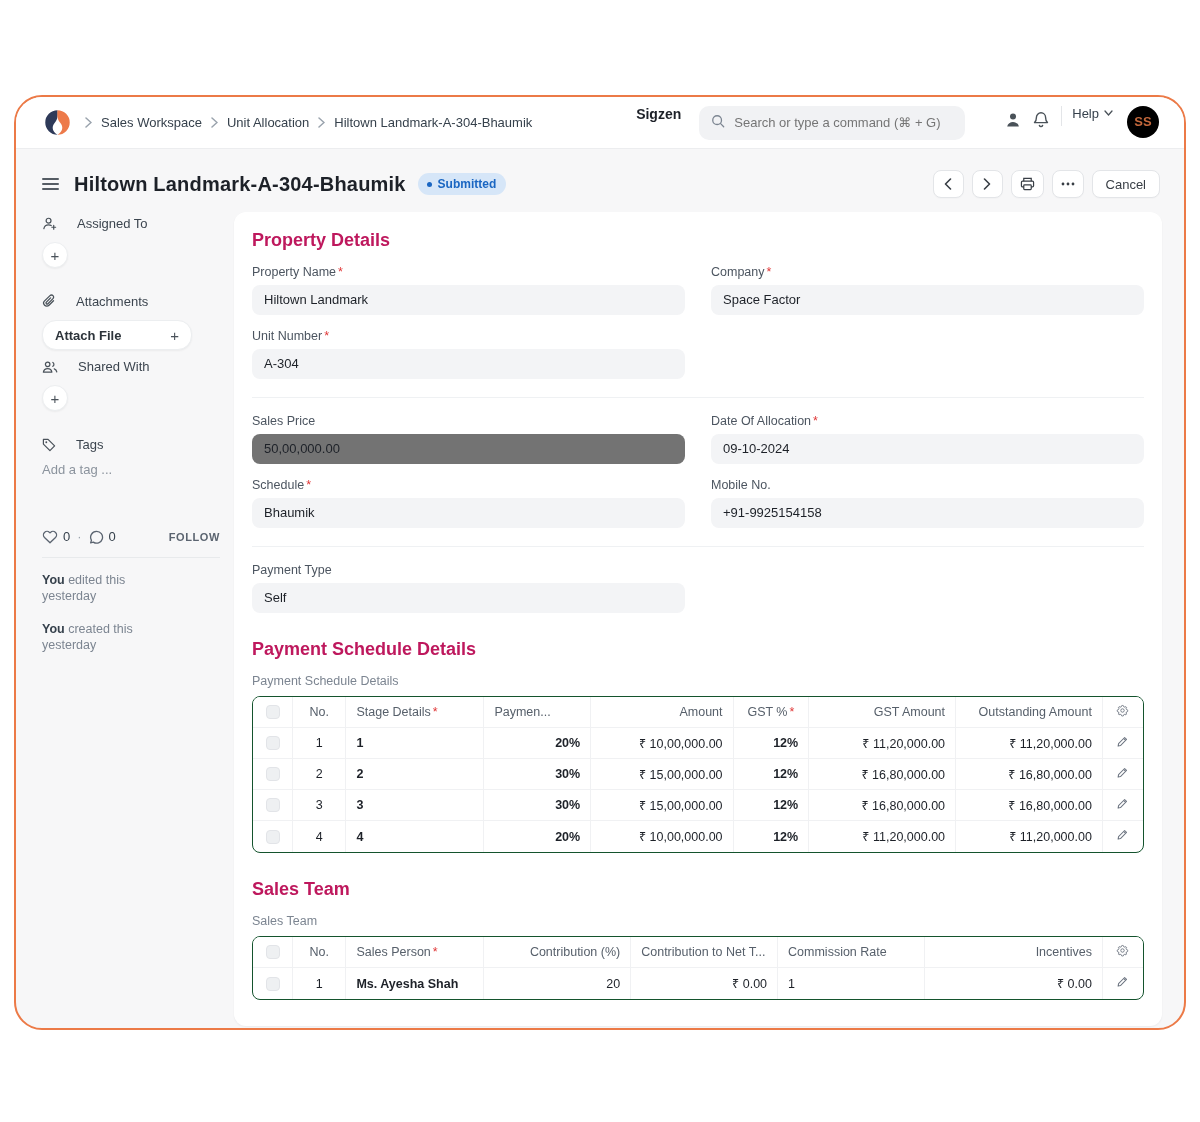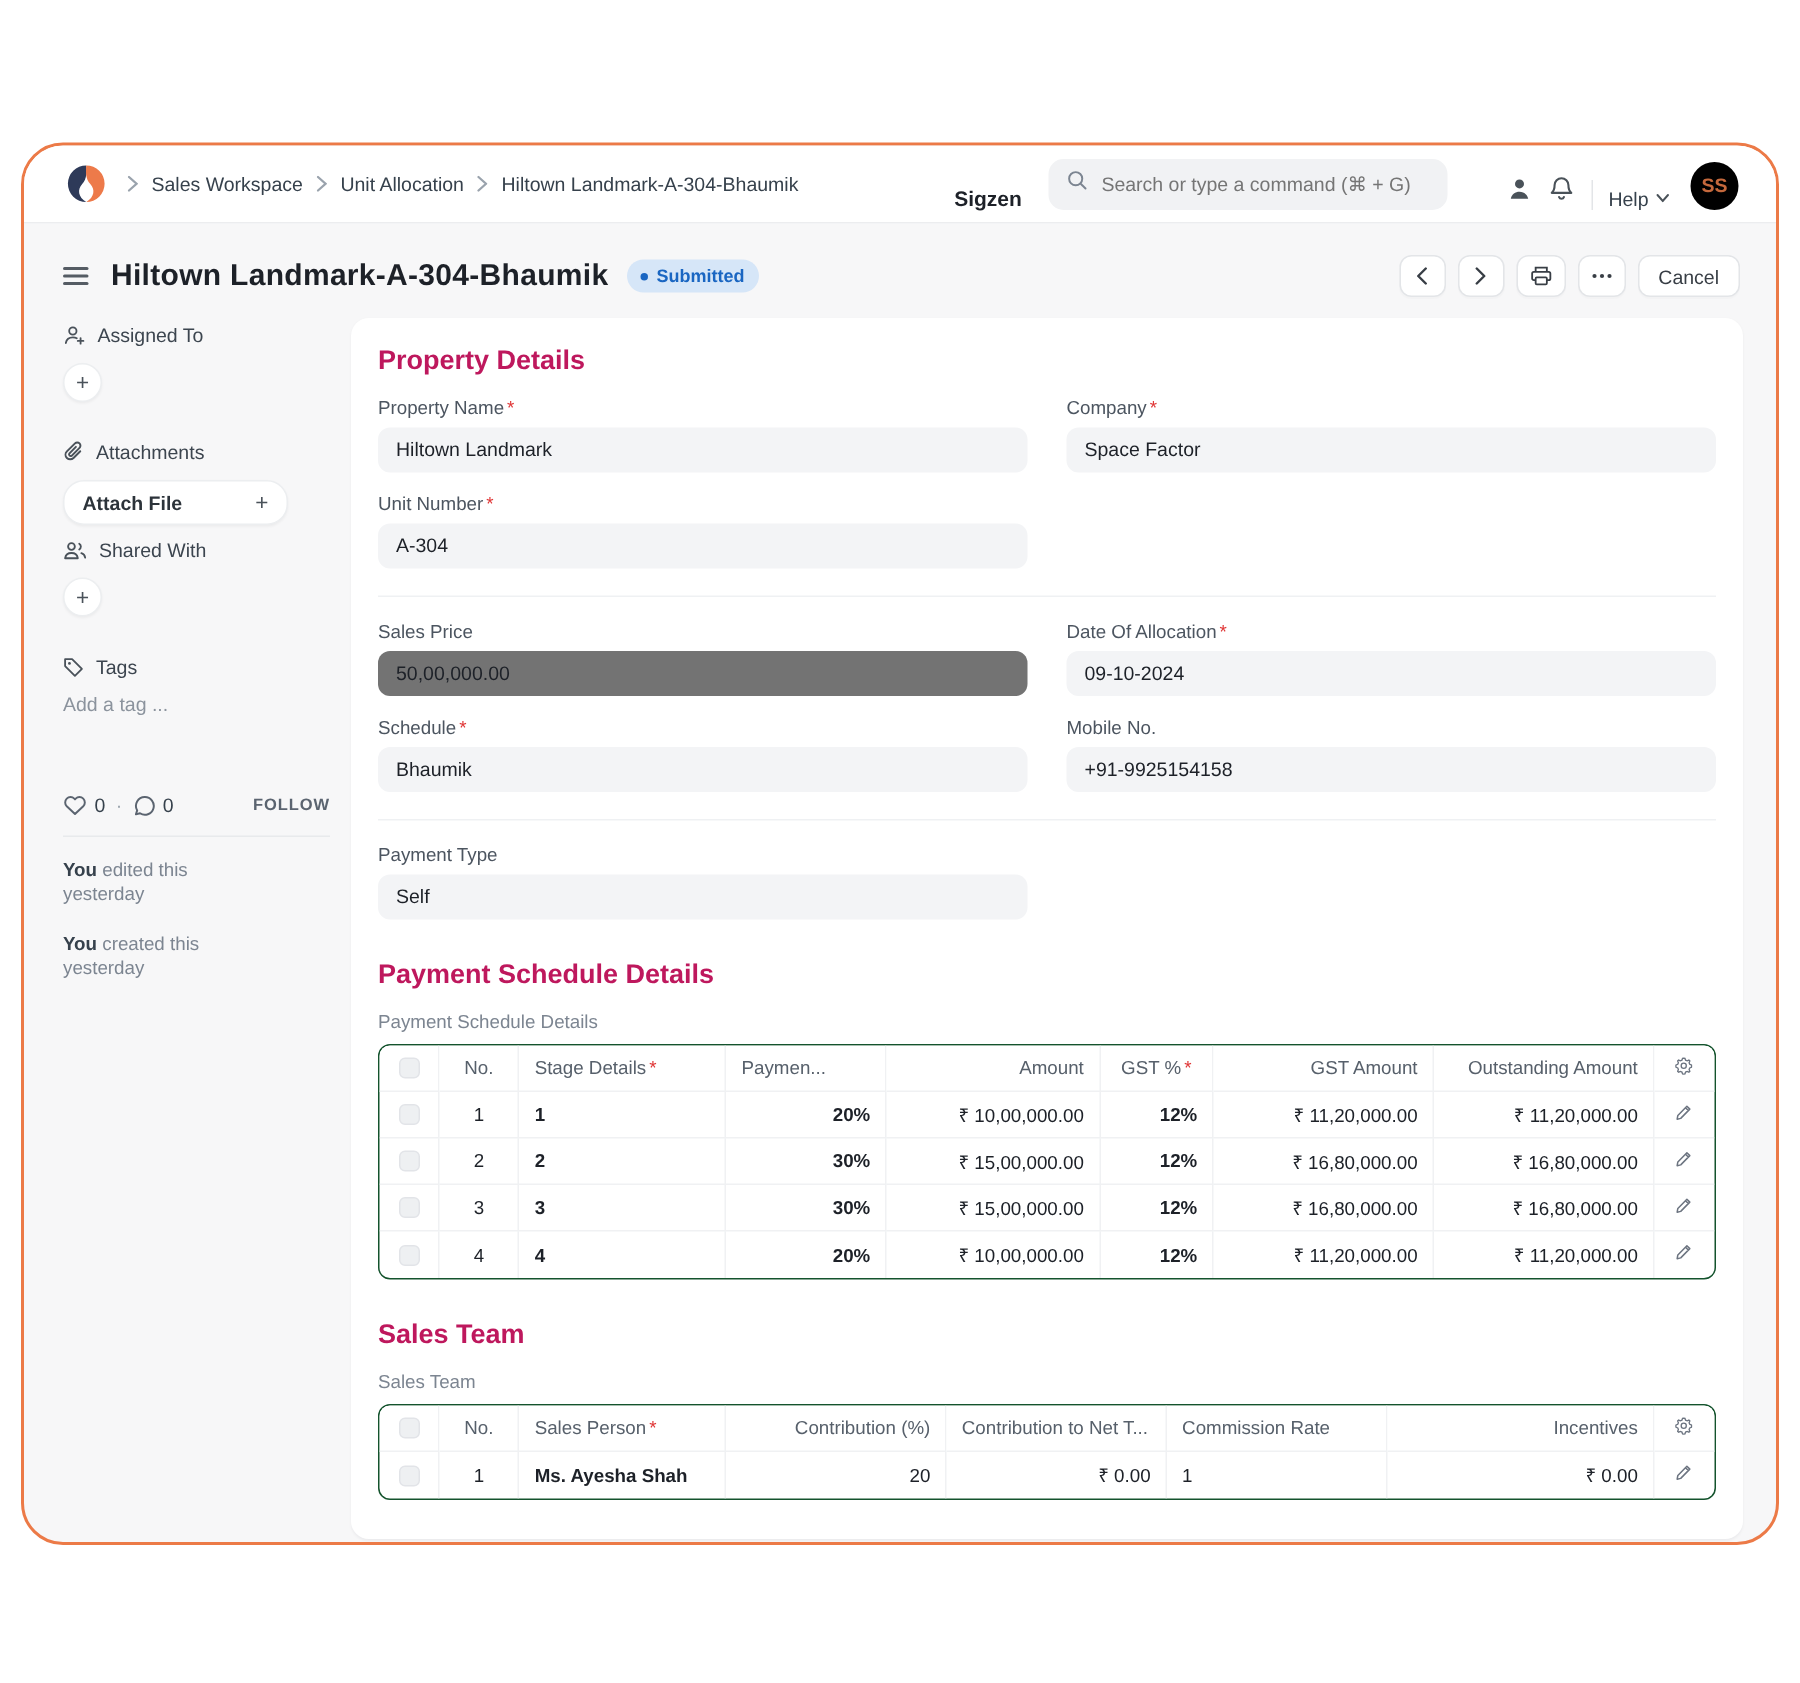--- a/index.html
+++ b/index.html
@@ -6,21 +6,21 @@
   html,body { width:1200px; height:1122px; background:#ffffff; font-family:"Liberation Sans", sans-serif; }
   .frame { position:absolute; left:14px; top:95px; width:1172px; height:935px;
            border:2px solid #ec7a47; border-radius:28px; background:#f7f7f8; overflow:hidden; }
 
   
   .navbar { height:52px; background:#fff; border-bottom:1px solid #ecedef;
             display:flex; align-items:center; padding:0 25px 0 28px; }
   .logo { width:27px; height:27px; flex:0 0 auto; }
   .crumbs { display:flex; align-items:center; gap:9px; margin-left:14px; font-size:13px; color:#36414c; }
   .crumb-sep { color:#9aa3ad; font-size:12px; display:flex; align-items:center; }
-  .nav-right { margin-left:auto; display:flex; align-items:flex-end; }
+  .nav-right { margin-left:auto; display:flex; align-items:flex-start; }
   .brand { font-size:14px; font-weight:700; color:#1d2128; margin-right:18px; }
   .search { width:266px; height:34px; background:#f1f2f4; border-radius:10px;
             display:flex; align-items:center; gap:9px; padding:0 12px; margin-right:34px; }
   .search input { border:none; background:transparent; outline:none; font-size:13px; color:#7c8591; width:100%;
                   font-family:"Liberation Sans", sans-serif; }
   .nav-icon { display:flex; align-items:center; justify-content:center; width:28px; height:28px; cursor:pointer; }
   .nav-divider { width:1px; height:20px; background:#e3e5e8; margin:0 10px 0 6px; }
   .help { font-size:13px; color:#36414c; display:flex; align-items:center; gap:5px; margin-right:14px; cursor:pointer; }
   .avatar { width:32px; height:32px; border-radius:50%; background:#000000; color:#c4683c;
             font-size:13px; font-weight:700; display:flex; align-items:center; justify-content:center; }
@@ -35,21 +35,21 @@
   .status-dot { width:5px; height:5px; border-radius:50%; background:#1a66c2; }
   .title-actions { margin-left:auto; display:flex; align-items:center; gap:8px; }
   .tbtn { height:28px; min-width:31px; padding:0 8px; background:#fff; border:1px solid #e3e5e8; border-radius:8px;
           display:flex; align-items:center; justify-content:center; font-size:13px; color:#383e45; cursor:pointer;
           box-shadow:0 1px 1px rgba(0,0,0,.02); }
   .tbtn.text { padding:0 13px; }
 
   
   .body-wrap { display:flex; align-items:flex-start; padding:0 22px 18px 26px; }
   .sidebar { width:178px; flex:0 0 auto; padding-top:4px; }
-  .side-label { display:flex; align-items:center; gap:8px; font-size:13px; color:#3c454f; margin-bottom:11px; }
+  .side-label { display:flex; align-items:center; gap:20px; font-size:13px; color:#3c454f; margin-bottom:11px; }
   .side-label svg { flex:0 0 auto; }
   .plus-circle { width:26px; height:26px; border-radius:50%; background:#fff; border:1px solid #eceef0;
                  box-shadow:0 1px 2px rgba(0,0,0,.05); display:flex; align-items:center; justify-content:center;
                  color:#4a525a; font-size:15px; cursor:pointer; margin-bottom:26px; }
   .attach-btn { width:150px; height:30px; background:#fff; border:1px solid #eceef0; border-radius:14px;
                 box-shadow:0 1px 2px rgba(0,0,0,.05); display:flex; align-items:center; justify-content:space-between;
                 padding:0 12px; font-size:13px; color:#2c333a; font-weight:600; cursor:pointer; margin-bottom:9px; }
   .attach-btn .plus { font-weight:400; font-size:15px; color:#4a525a; }
   .add-tag { font-size:13px; color:#8b939d; margin-top:-1px; cursor:text; }
   .likes-row { display:flex; align-items:center; margin-top:52px; font-size:13px; color:#36414c; }

